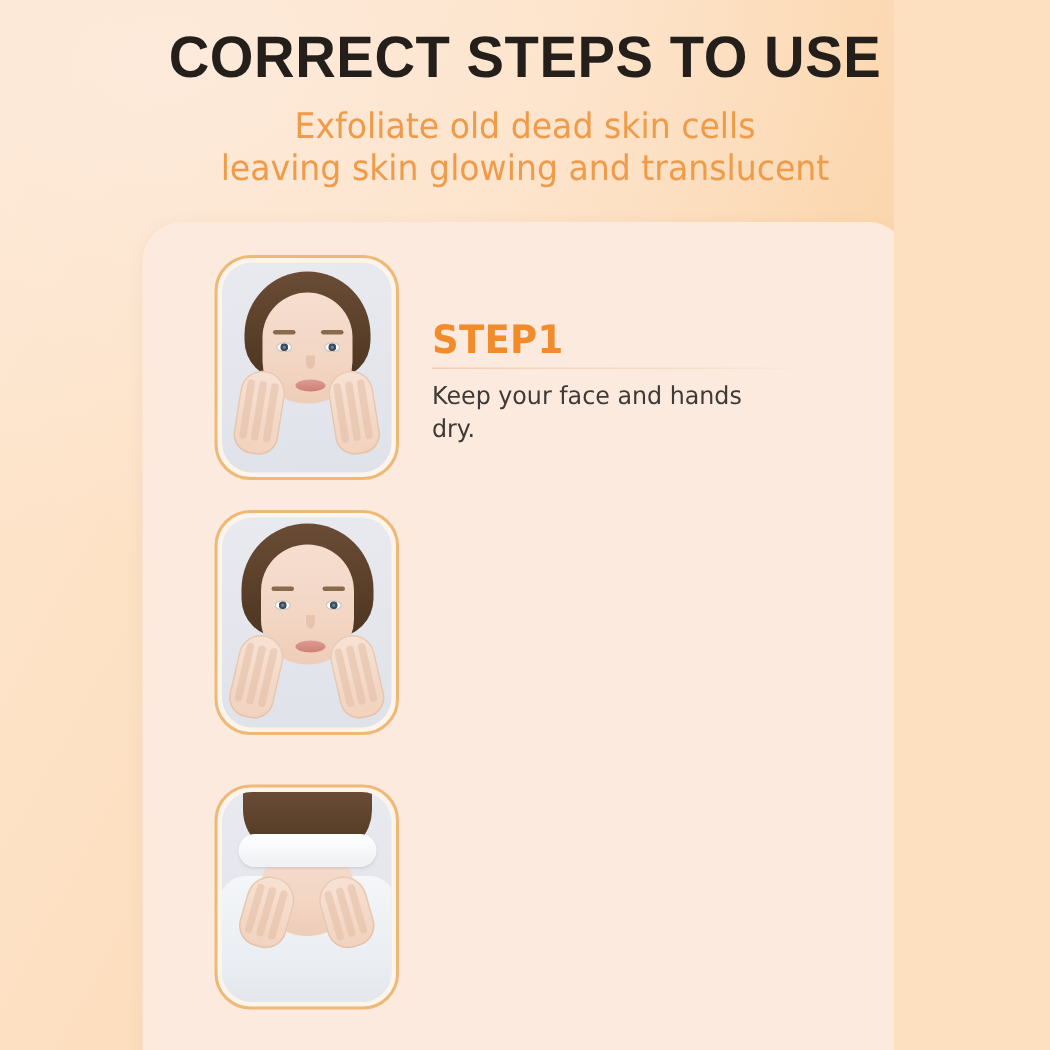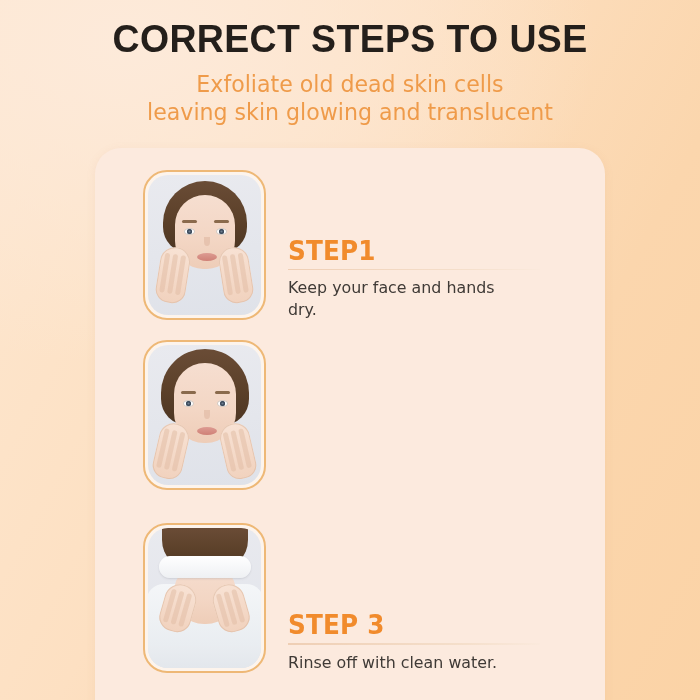--- a/index.html
+++ b/index.html
@@ -9,21 +9,21 @@
   body {
     width: 700px;
     height: 700px;
     overflow: hidden;
     font-family: "Liberation Sans", sans-serif;
     background: #fce0c0;
   }
 
   .poster {
     position: relative;
-    width: 700px;
+    width: 596px;
     height: 700px;
     overflow: hidden;
     background:
       radial-gradient(ellipse 760px 520px at 18% 6%, #fdeada 0%, rgba(253,234,218,0) 62%),
       linear-gradient(118deg, #fde7d0 0%, #fde0c2 40%, #fbd6ad 72%, #fbd3a6 100%);
   }
 
   
   .header {
     position: absolute;
@@ -75,21 +75,21 @@
     left: 0;
     top: 0;
     width: 510px;
   }
 
   .step-row {
     position: absolute;
     left: 0;
     width: 510px;
     display: flex;
-    align-items: flex-end;
+    align-items: center;
   }
   .step-row-1 { top: 22px; }
   .step-row-2 { top: 192px; }
   .step-row-3 { top: 375px; }
 
   
   .photo-frame {
     flex: 0 0 auto;
     margin-left: 48px;
     width: 123px;
@@ -345,24 +345,17 @@
                 <span style="left:13px;height:34px;"></span>
                 <span style="left:21px;height:34px;"></span>
               </div>
             <div class="hand" style="right:14px;top:56px;width:32px;height:48px;transform:rotate(-16deg);">
                 <span style="left:5px;height:34px;"></span>
                 <span style="left:13px;height:34px;"></span>
                 <span style="left:21px;height:34px;"></span>
               </div>
           </div>
         </div>
-        <div class="step-text">
-          <h2 class="step-head">STEP 3</h2>
-          <div class="step-rule"></div>
-          <p class="step-body">
-            <span>Rinse off with clean water.</span>
-          </p>
-        </div>
       </div>
 
     </div>
   </div>
 </div>
 
 </body></html>

